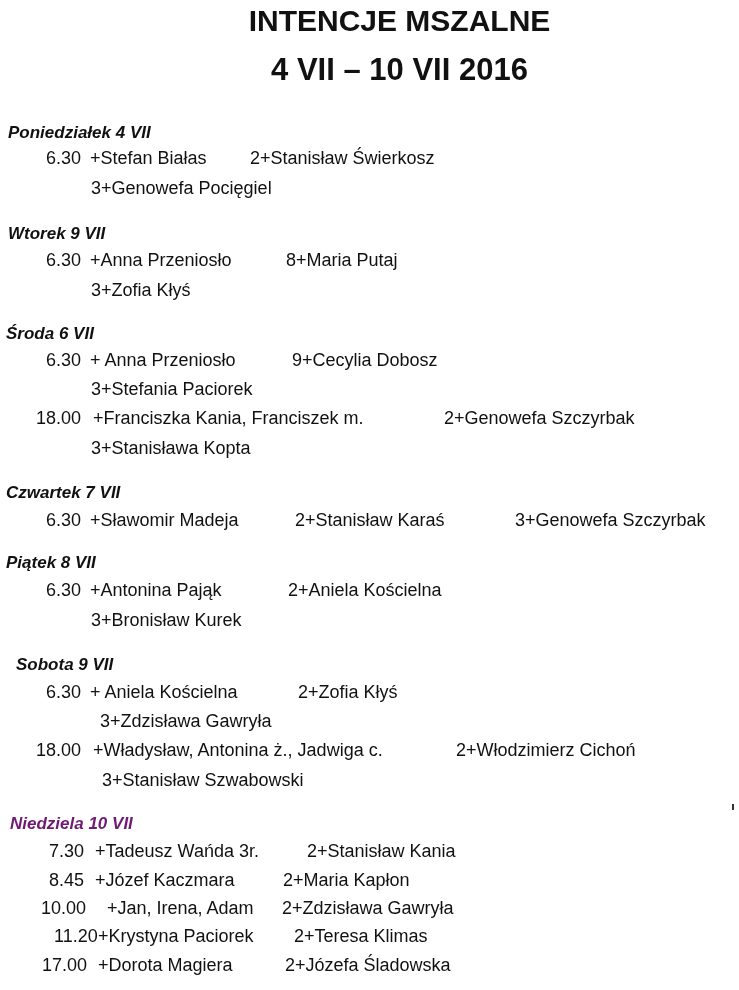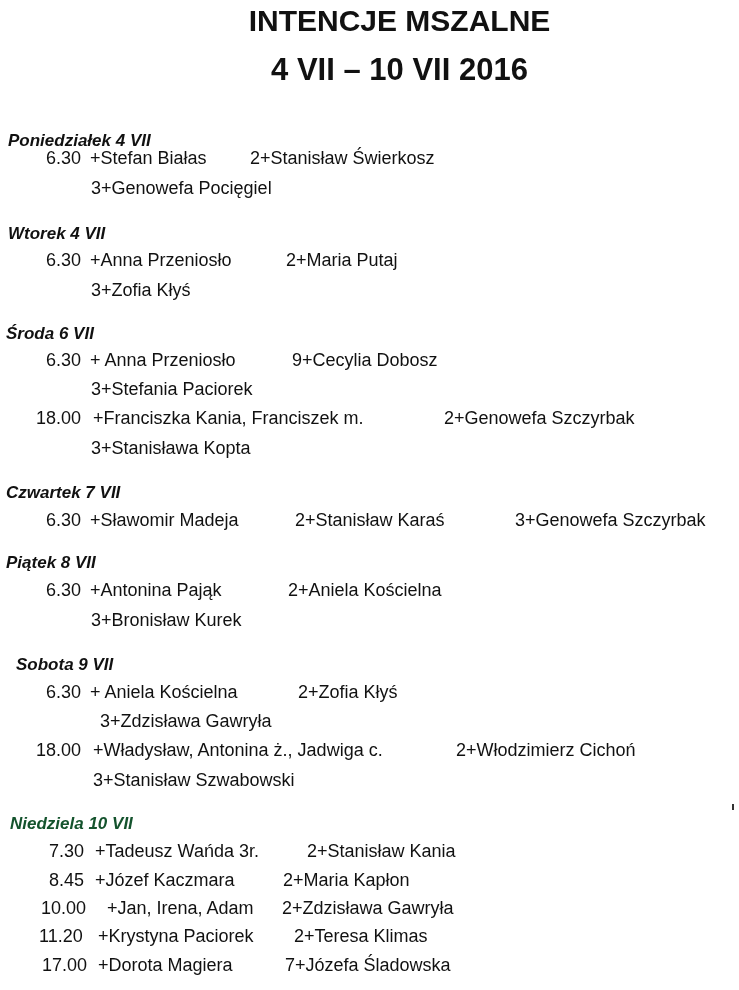--- a/index.html
+++ b/index.html
@@ -3,46 +3,46 @@
 <meta charset="utf-8">
 <style>
   html, body { margin: 0; padding: 0; background: #ffffff; }
   body { width: 739px; height: 990px; position: relative; overflow: hidden;
          font-family: "Liberation Sans", "DejaVu Sans", sans-serif; color: #111; }
   .title { position: absolute; left: 0; width: 739px; text-align: center;
            font-family: "Liberation Sans", sans-serif; font-weight: bold; color: #111; }
   .t1 { top: 4px; font-size: 30px; letter-spacing: 0px; left: 30px; }
   .t2 { top: 52px; font-size: 31px; left: 30px; }
   .day { position: absolute; font-style: italic; font-weight: bold; font-size: 17px; color: #111; }
-  .day.red { color: #14532d; text-align: center; }
+  .day.red { color: #701a75; text-align: center; }
   .line { position: absolute; font-size: 18px; white-space: nowrap; color: #111; }
   .line span { position: absolute; white-space: nowrap; }
   .mark { position: absolute; left: 732px; top: 804px; width: 2px; height: 6px; background: #333; }
 </style>
 </head>
 <body>
 
 <div class="title t1">INTENCJE MSZALNE</div>
 <div class="title t2">4 VII – 10 VII 2016</div>
 
-<div class="day" style="left:8px;top:123px;margin-top:8px;">Poniedziałek 4 VII</div>
+<div class="day" style="left:8px;top:123px;">Poniedziałek 4 VII</div>
 <div class="line" style="left:0;top:148px;">
   <span style="left:46px">6.30</span>
   <span style="left:90px">+Stefan Białas</span>
   <span style="left:250px">2+Stanisław Świerkosz</span>
 </div>
 <div class="line" style="left:0;top:178px;">
   <span style="left:91px">3+Genowefa Pocięgiel</span>
 </div>
 
-<div class="day" style="left:8px;top:224px;">Wtorek 4 VII</div>
+<div class="day" style="left:8px;top:224px;">Wtorek 9 VII</div>
 <div class="line" style="left:0;top:250px;">
   <span style="left:46px">6.30</span>
   <span style="left:90px">+Anna Przeniosło</span>
-  <span style="left:286px">2+Maria Putaj</span>
+  <span style="left:286px">8+Maria Putaj</span>
 </div>
 <div class="line" style="left:0;top:280px;">
   <span style="left:91px">3+Zofia Kłyś</span>
 </div>
 
 <div class="day" style="left:6px;top:324px;">Środa 6 VII</div>
 <div class="line" style="left:0;top:350px;">
   <span style="left:46px">6.30</span>
   <span style="left:90px">+ Anna Przeniosło</span>
   <span style="left:292px">9+Cecylia Dobosz</span>
@@ -85,21 +85,21 @@
 </div>
 <div class="line" style="left:0;top:711px;">
   <span style="left:100px">3+Zdzisława Gawryła</span>
 </div>
 <div class="line" style="left:0;top:740px;">
   <span style="left:36px">18.00</span>
   <span style="left:93px">+Władysław, Antonina ż., Jadwiga c.</span>
   <span style="left:456px">2+Włodzimierz Cichoń</span>
 </div>
 <div class="line" style="left:0;top:770px;">
-  <span style="left:93px">3+Stanisław Szwabowski</span>
+  <span style="left:102px">3+Stanisław Szwabowski</span>
 </div>
 
 <div class="mark"></div>
 
 <div class="day red" style="left:10px;top:814px;">Niedziela 10 VII</div>
 <div class="line" style="left:0;top:841px;">
   <span style="left:49px">7.30</span>
   <span style="left:95px">+Tadeusz Wańda 3r.</span>
   <span style="left:307px">2+Stanisław Kania</span>
 </div>
@@ -107,21 +107,21 @@
   <span style="left:49px">8.45</span>
   <span style="left:95px">+Józef Kaczmara</span>
   <span style="left:283px">2+Maria Kapłon</span>
 </div>
 <div class="line" style="left:0;top:898px;">
   <span style="left:41px">10.00</span>
   <span style="left:107px">+Jan, Irena, Adam</span>
   <span style="left:282px">2+Zdzisława Gawryła</span>
 </div>
 <div class="line" style="left:0;top:926px;">
-  <span style="left:39px">11.20</span>
+  <span style="left:54px">11.20</span>
   <span style="left:98px">+Krystyna Paciorek</span>
   <span style="left:294px">2+Teresa Klimas</span>
 </div>
 <div class="line" style="left:0;top:955px;">
   <span style="left:42px">17.00</span>
   <span style="left:98px">+Dorota Magiera</span>
-  <span style="left:285px">7+Józefa Śladowska</span>
+  <span style="left:285px">2+Józefa Śladowska</span>
 </div>
 
 </body></html>

